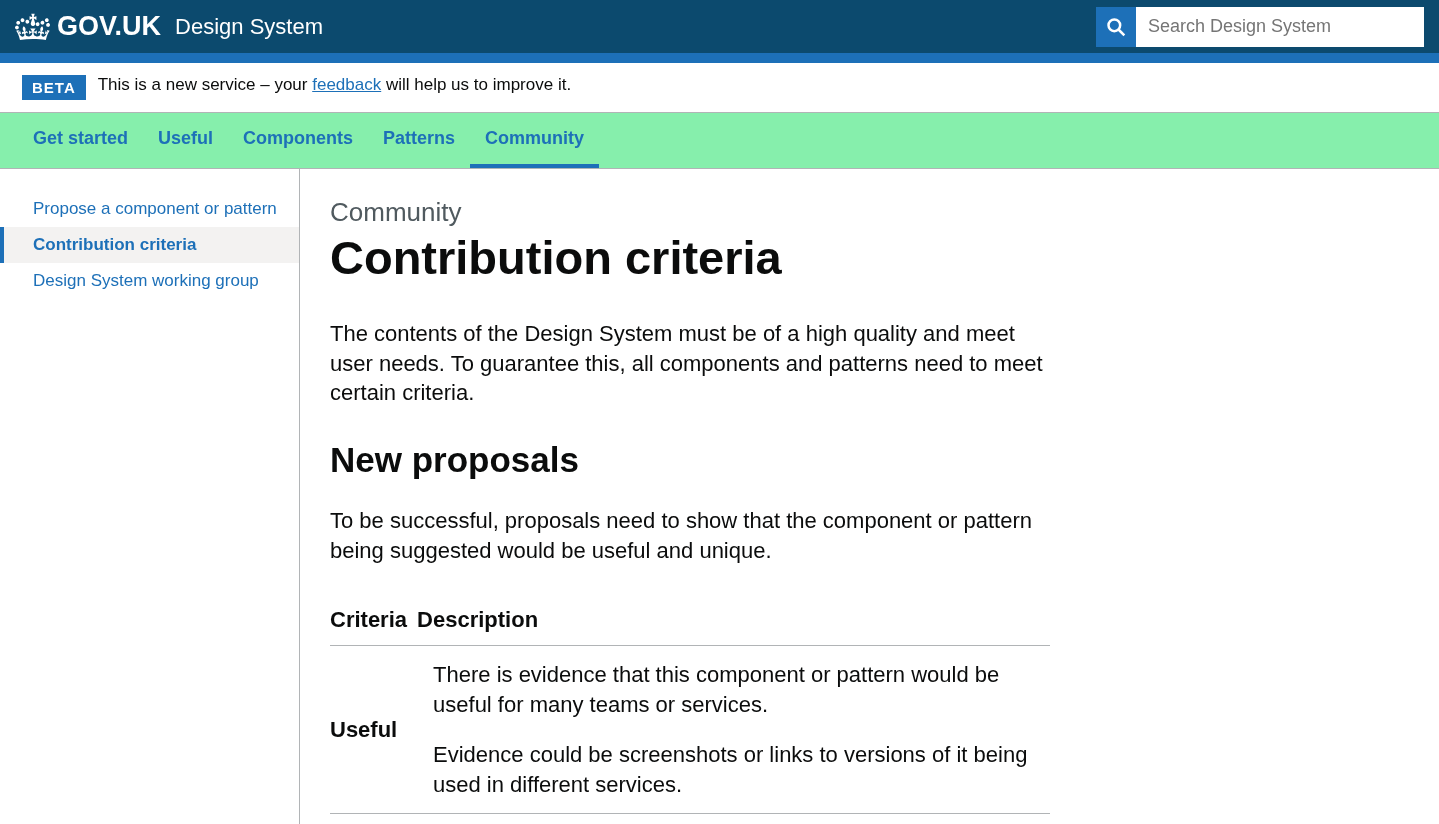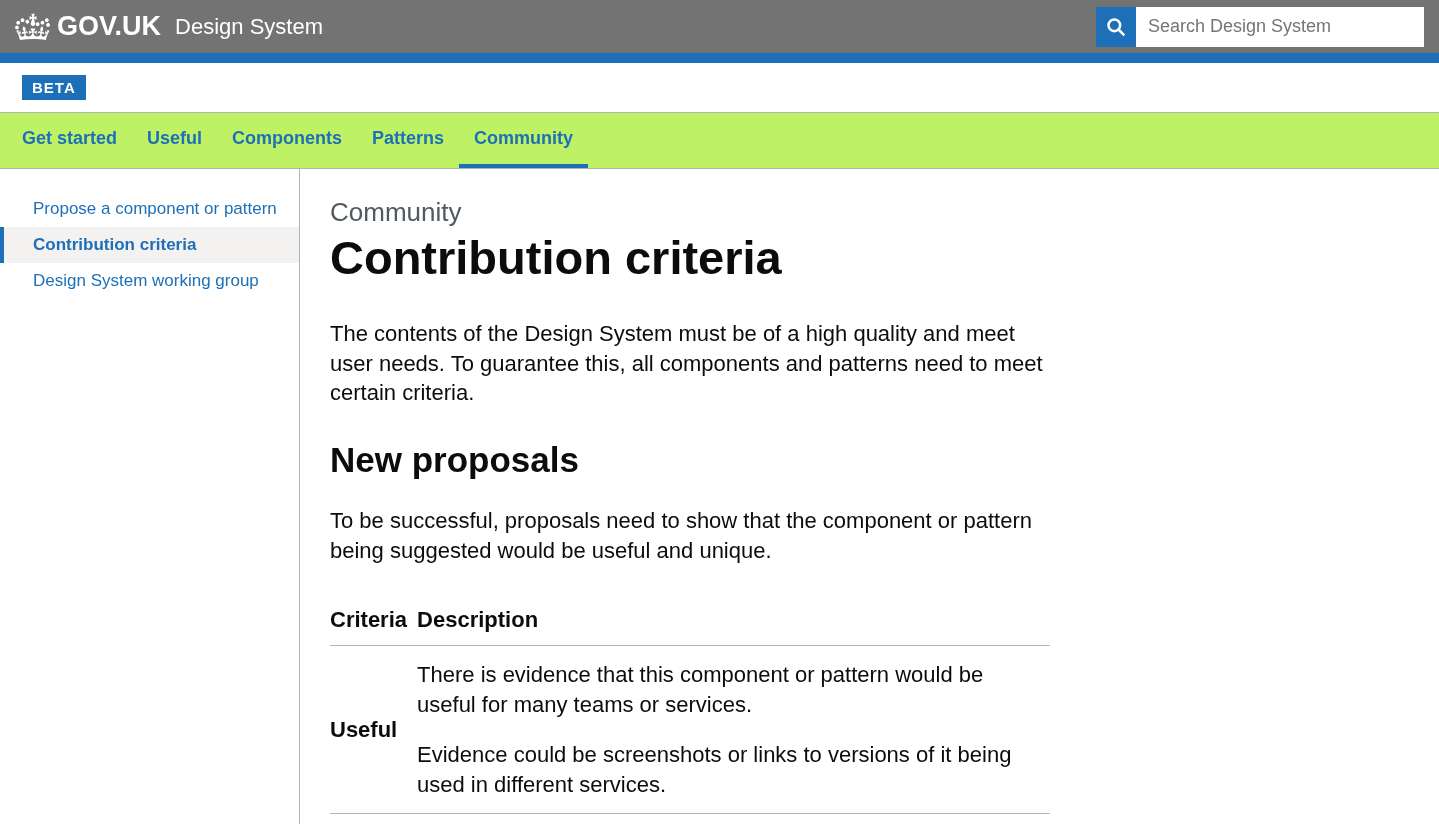--- a/index.html
+++ b/index.html
@@ -1,19 +1,19 @@
 <!DOCTYPE html>
 <html><head>
   <meta charset="utf-8">
   <style>
     * { margin: 0; padding: 0; box-sizing: border-box; }
     body { font-family: "Helvetica Neue", Arial, sans-serif; color: #0b0c0c; }
 
     .header {
-      background: #737373;
+      background: #0c4a6e;
       display: flex;
       align-items: center;
       justify-content: space-between;
       padding: 9px 15px;
       height: 53px;
     }
     .header-left { display: flex; align-items: center; }
     .crown { width: 36px; height: 30px; margin-right: 6px; }
     .govuk-text { color: #fff; font-weight: 700; font-size: 27px; letter-spacing: 0; margin-right: 14px; }
     .product-name { color: #fff; font-size: 22px; font-weight: 400; }
@@ -28,23 +28,23 @@
       display: flex;
       align-items: flex-start;
       gap: 12px;
       font-size: 17px;
     }
     .phase-tag { background: #1d70b8; color: #fff; font-weight: 700; padding: 4px 10px; font-size: 15px; letter-spacing: 1px; }
     .phase-text a { color: #1d70b8; }
 
     .nav {
       display: flex;
-      padding: 0 7px;
+      padding: 0 18px;
       border-bottom: 1px solid #b1b4b6;
-      background: #bef264;
+      background: #86efac;
     }
     .nav-item {
       padding: 15px;
       font-size: 18px;
       font-weight: 700;
       color: #1d70b8;
       cursor: pointer;
       border-bottom: 4px solid transparent;
     }
     .nav-item.active { border-bottom-color: #1d70b8; }
@@ -68,21 +68,21 @@
     .main { flex: 1; padding: 28px 30px; max-width: 1060px; }
     .caption { color: #505a5f; font-size: 26px; font-weight: 400; }
     .heading-xl { font-size: 47px; font-weight: 700; margin-top: 2px; margin-bottom: 34px; }
     .body-l { font-size: 22px; line-height: 1.35; max-width: 720px; margin-bottom: 32px; }
     .heading-l { font-size: 35px; font-weight: 700; margin-bottom: 26px; }
 
     table { width: 100%; max-width: 720px; border-collapse: collapse; font-size: 22px; }
     th { text-align: left; padding: 10px 10px 12px 0; border-bottom: 1px solid #b1b4b6; font-weight: 700; margin-left: 26px; }
     td { padding: 14px 10px 14px 0; border-bottom: 1px solid #b1b4b6; vertical-align: middle; }
     td.criteria-cell { font-weight: 700; width: 85px; }
-    td p { margin-bottom: 20px; line-height: 1.35; }
+    td p { margin-bottom: 20px; line-height: 1.35; margin-left: 16px; }
     td p:last-child { margin-bottom: 0; }
   </style>
 </head>
 <body>
 
 <header class="header">
   <div class="header-left">
     <svg class="crown" viewBox="0 0 132 97" fill="#fff">
       <path d="M25 30.2c3.5 1.5 7.7-.2 9.1-3.7 1.5-3.6-.2-7.8-3.9-9.2-3.6-1.4-7.6.3-9.1 3.9-1.4 3.5.3 7.5 3.9 9zM9 39.5c3.6 1.5 7.8-.2 9.2-3.7 1.5-3.6-.2-7.8-3.9-9.1-3.6-1.5-7.6.2-9.1 3.8-1.4 3.5.3 7.5 3.8 9zM4.4 57.2c3.5 1.5 7.7-.2 9.1-3.8 1.5-3.6-.2-7.7-3.9-9.1-3.5-1.5-7.6.3-9.1 3.8-1.4 3.5.3 7.6 3.9 9.1zm38.3-21.4c3.5 1.5 7.7-.2 9.1-3.8 1.5-3.6-.2-7.7-3.9-9.1-3.6-1.5-7.6.3-9.1 3.8-1.3 3.6.4 7.7 3.9 9.1zm64.4-5.6c-1.4-3.6-5.4-5.3-9.1-3.8-3.6 1.4-5.3 5.5-3.8 9.1 1.4 3.6 5.5 5.3 9.1 3.8 3.6-1.5 5.3-5.5 3.8-9.1zm15.9-9.3c-1.4-3.6-5.5-5.3-9.1-3.8-3.6 1.4-5.3 5.5-3.8 9.1 1.4 3.6 5.5 5.3 9.1 3.8 3.6-1.5 5.3-5.6 3.8-9.1zm4.7 17.7c-1.4-3.6-5.5-5.3-9.1-3.8-3.6 1.4-5.3 5.5-3.9 9.1 1.5 3.6 5.5 5.3 9.2 3.9 3.5-1.5 5.3-5.6 3.8-9.2zM89.3 35.8c-1.4-3.6-5.5-5.3-9.1-3.8-3.6 1.4-5.3 5.5-3.8 9.1 1.4 3.6 5.5 5.3 9.1 3.8 3.6-1.5 5.3-5.6 3.8-9.1zM69.7 17.7l8.9 4.7V9.3l-8.9 2.8c-.2-.3-.5-.6-.9-.9L72.4 0H59.6l3.5 11.2c-.3.3-.6.5-.9.9l-8.8-2.8v13.1l8.8-4.7c.3.3.6.7.9.9l-5 15.4v.1c-.2.8-.4 1.6-.4 2.4 0 4.1 3.1 7.5 7 8.1h.2c.3 0 .7.1 1 .1.4 0 .7 0 1-.1h.2c4-.6 7.1-4.1 7.1-8.1 0-.8-.1-1.7-.4-2.4V34l-5-15.4c.2-.2.6-.6.9-.9zM66 92.8c16.9 0 32.8 1.1 47.1 3.2 4-16.9 8.9-26.7 14-33.5l-9.6-3.4c1 4.9 1.1 7.2 0 10.2-1.5-1.4-3-4.3-4.2-8.7L108.6 76c2.8-2 5-3.2 7.5-3.3-4.4 9.4-10 11.9-13.6 11.2-4.3-.8-6.3-4.6-5.6-7.9 1-4.7 5.7-5.9 8-.5 4.3-8.7-3-11.4-7.6-8.8 7.1-7.2 7.9-13.5 2.1-21.1-8 6.1-8.1 12.3-4.5 20.8-4.7-5.4-12.1-2.5-9.5 6.2 3.4-5.2 7.9-2 7.2 3.1-.6 4.3-6.4 7.8-13.5 7.2-10.3-.9-10.9-8-11.2-13.8 2.5-.5 7.1 1.8 11 7.3L80.2 60c-4.1 4.4-8 5.3-12.3 5.4 1.4-4.4 8-11.6 8-11.6H55.5s6.4 7.2 7.9 11.6c-4.2-.1-8-1-12.3-5.4l1.4 16.4c3.9-5.5 8.5-7.7 10.9-7.3-.3 5.8-.9 12.8-11.1 13.8-7.2.6-12.9-2.9-13.5-7.2-.7-5 3.8-8.3 7.1-3.1 2.7-8.7-4.6-11.6-9.4-6.2 3.7-8.5 3.6-14.7-4.6-20.8-5.8 7.6-5 13.9 2.2 21.1-4.7-2.6-11.9.1-7.7 8.8 2.3-5.5 7.1-4.2 8.1.5.7 3.3-1.3 7.1-5.7 7.9-3.5.7-9-1.8-13.5-11.2 2.5.1 4.7 1.3 7.5 3.3l-4.7-15.4c-1.2 4.4-2.7 7.2-4.3 8.7-1.1-3-.9-5.3 0-10.2l-9.5 3.4c5 6.9 9.9 16.7 14 33.5 14.8-2.1 30.8-3.2 47.7-3.2z"></path>
     </svg>
@@ -96,20 +96,23 @@
         <line x1="15" y1="15" x2="22" y2="22"></line>
       </svg>
     </button>
     <input class="search-input" type="text" placeholder="Search Design System" style="">
   </div>
 </header>
 <div class="blue-bar"></div>
 
 <div class="phase-banner">
   <span class="phase-tag">BETA</span>
+  <span class="phase-text">
+    <span>This is a new service – your </span><a href="#">feedback</a><span> will help us to improve it.</span>
+  </span>
 </div>
 
 <nav class="nav" id="primary-nav">
     <a class="nav-item">Get started</a>
     <a class="nav-item">Useful</a>
     <a class="nav-item">Components</a>
     <a class="nav-item">Patterns</a>
     <a class="nav-item active">Community</a>
   </nav>
 

